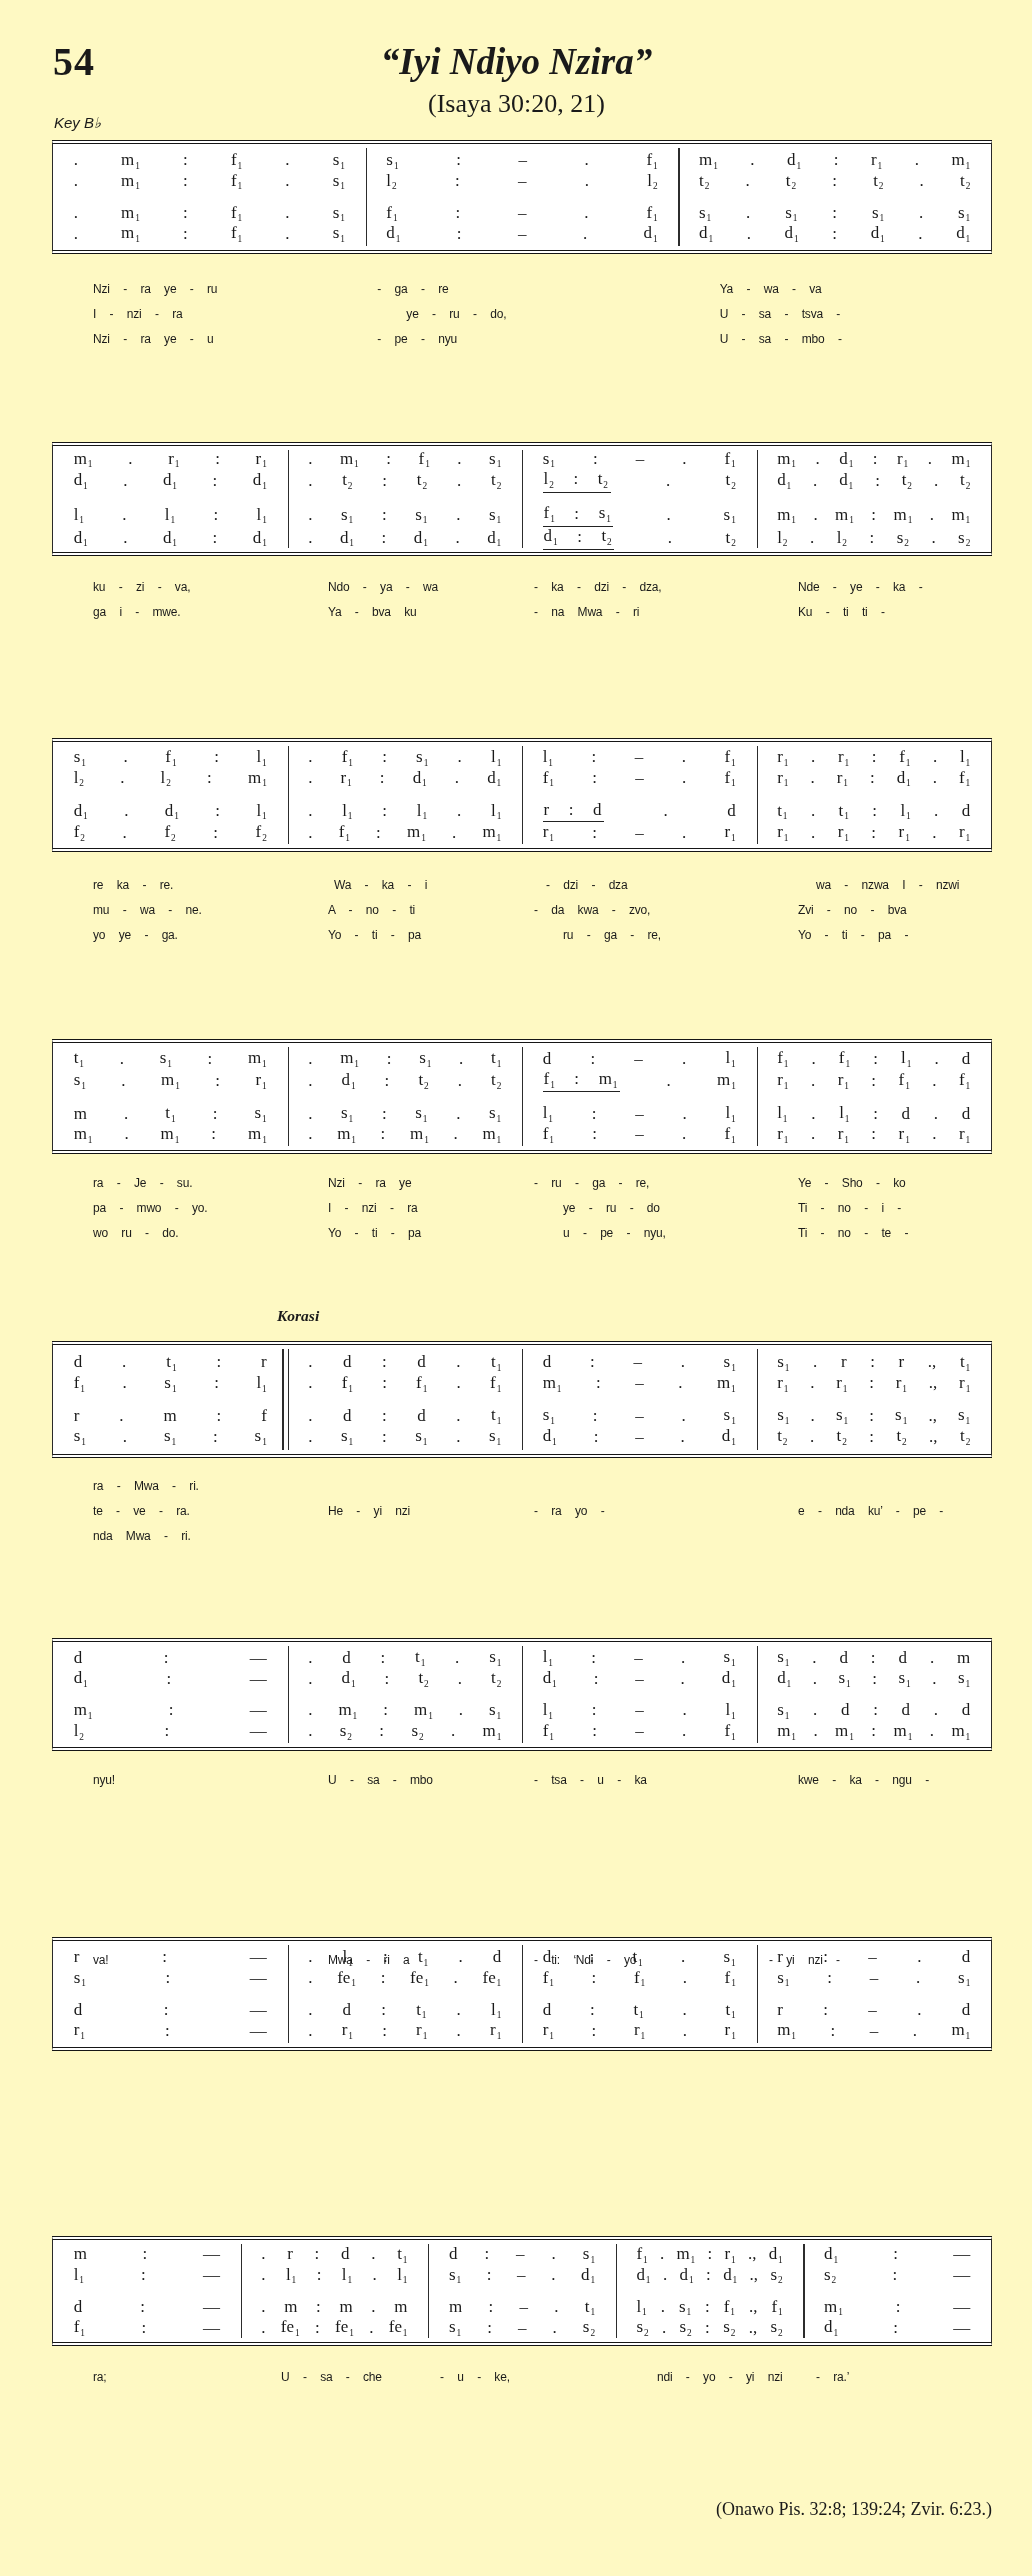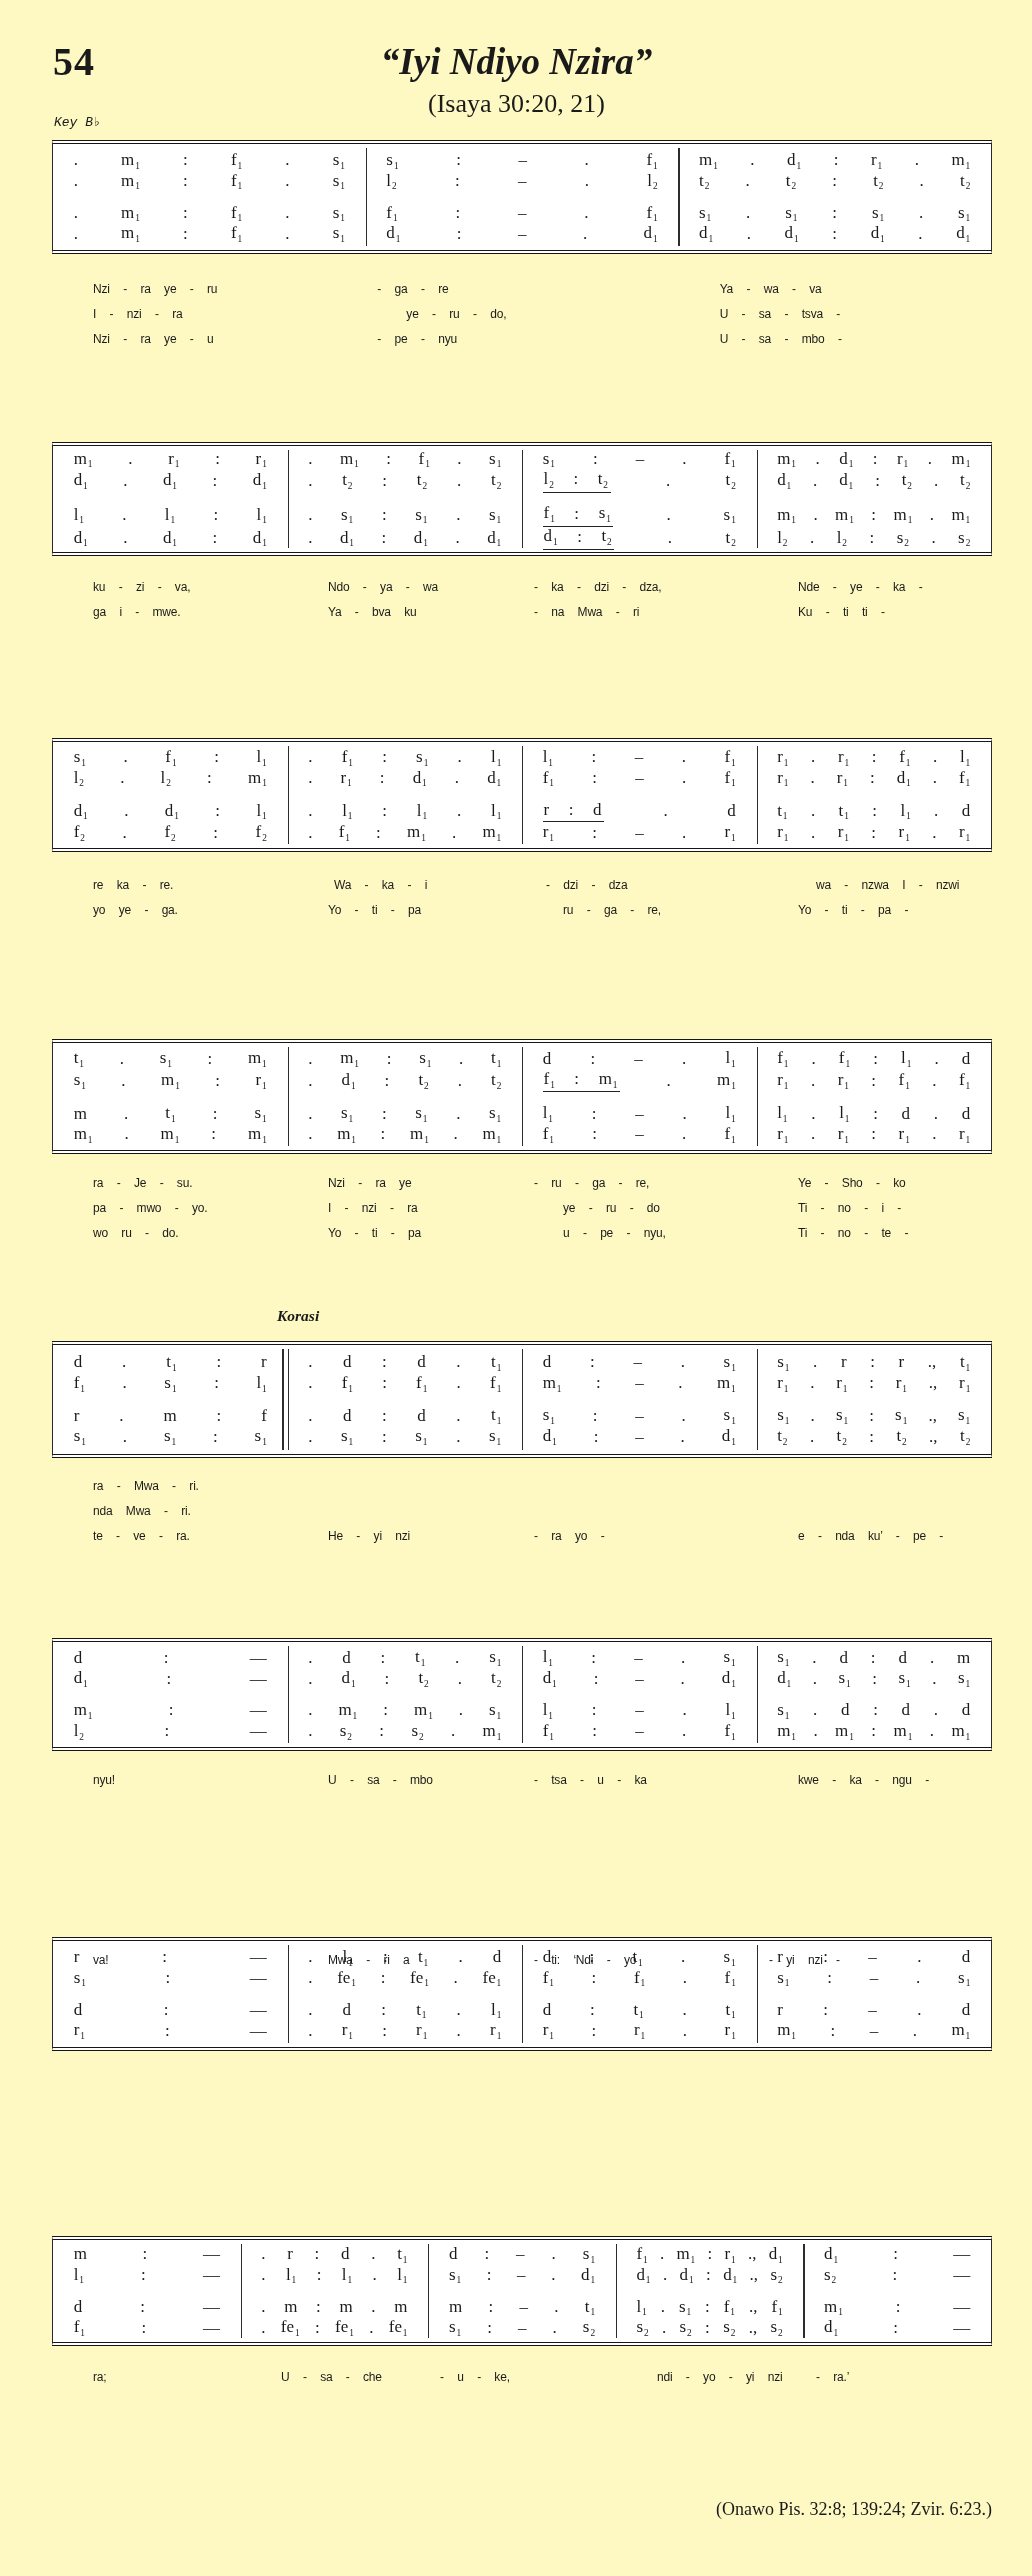--- a/index.html
+++ b/index.html
@@ -16,22 +16,22 @@
   .title {
     position:absolute; left:0; top:40px; width:100%; text-align:center;
     font-size:37px; font-weight:bold; font-style:italic;
   }
   .subtitle {
     position:absolute; left:0; top:89px; width:100%; text-align:center;
     font-size:26px;
   }
   .key-label {
     position:absolute; left:54px; top:114px;
-    font-family:Liberation Mono, monospace;
-    font-style:italic; font-size:13px;text-align:right;
+    font-family:Liberation Sans, sans-serif;
+    font-style:italic; font-size:15px;text-align:right;
   }
   .korasi {
     position:absolute; left:277px; top:1307px;
     font-size:15.5px; font-weight:bold; font-style:italic;
   }
   
   .sysbox {
     position:absolute; left:52px; width:940px; box-sizing:border-box;
     border-top:4.3px double #161616; border-bottom:4.3px double #161616;
     border-left:1.3px solid #2a2a2a; border-right:1.3px solid #2a2a2a;
@@ -509,20 +509,26 @@
         </div>
       </div>
       <div class="lyricblock" style="top: 873px;">
         <div class="lyricline" style="grid-template-columns: repeat(4, 1fr); gap: 24px;">
           <div class="lyricseg">re ka - re.</div>
           <div class="lyricseg">Wa - ka - i</div>
           <div class="lyricseg dashstart">- dzi - dza</div>
           <div class="lyricseg">wa - nzwa I - nzwi</div>
         </div>
         <div class="lyricline" style="grid-template-columns: repeat(4, 1fr);">
+          <div class="lyricseg">mu - wa - ne.</div>
+          <div class="lyricseg">A - no - ti</div>
+          <div class="lyricseg dashstart">- da kwa - zvo,</div>
+          <div class="lyricseg">Zvi - no - bva</div>
+        </div>
+        <div class="lyricline" style="grid-template-columns: repeat(4, 1fr);">
           <div class="lyricseg">yo ye - ga.</div>
           <div class="lyricseg">Yo - ti - pa</div>
           <div class="lyricseg">ru - ga - re,</div>
           <div class="lyricseg">Yo - ti - pa -</div>
         </div>
       </div>
       <div class="sysbox" style="top: 1039px; height: 115px;">
         <div class="bar" style="left: 25%;"></div>
         <div class="bar" style="left: 50%;"></div>
         <div class="bar" style="left: 75%;"></div>
@@ -824,30 +830,30 @@
         </div>
       </div>
       <div class="lyricblock" style="top: 1474px;">
         <div class="lyricline" style="grid-template-columns: repeat(4, 1fr);">
           <div class="lyricseg">ra - Mwa - ri.</div>
           <div class="lyricseg"></div>
           <div class="lyricseg"></div>
           <div class="lyricseg"></div>
         </div>
         <div class="lyricline" style="grid-template-columns: repeat(4, 1fr);">
+          <div class="lyricseg">te - ve - ra.</div>
+          <div class="lyricseg">He - yi nzi</div>
+          <div class="lyricseg dashstart">- ra yo -</div>
+          <div class="lyricseg">e - nda ku’ - pe -</div>
+        </div>
+        <div class="lyricline" style="grid-template-columns: repeat(4, 1fr);">
           <div class="lyricseg">nda Mwa - ri.</div>
           <div class="lyricseg"></div>
           <div class="lyricseg"></div>
           <div class="lyricseg"></div>
-        </div>
-        <div class="lyricline" style="grid-template-columns: repeat(4, 1fr);">
-          <div class="lyricseg">te - ve - ra.</div>
-          <div class="lyricseg">He - yi nzi</div>
-          <div class="lyricseg dashstart">- ra yo -</div>
-          <div class="lyricseg">e - nda ku’ - pe -</div>
         </div>
       </div>
       <div class="sysbox" style="top: 1638px; height: 113px;">
         <div class="bar" style="left: 25%;"></div>
         <div class="bar" style="left: 50%;"></div>
         <div class="bar" style="left: 75%;"></div>
         <div class="voices">
           <div class="noterow">
             <div class="cell">
               <span class="tok">d</span>

